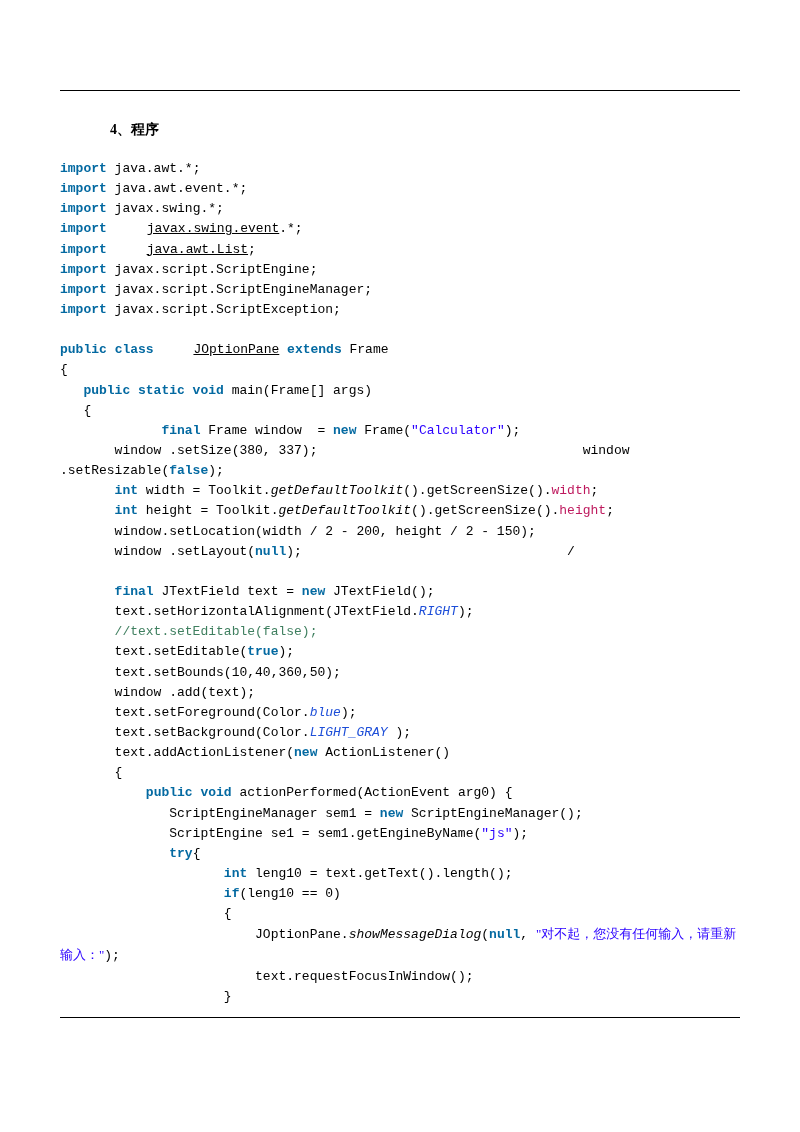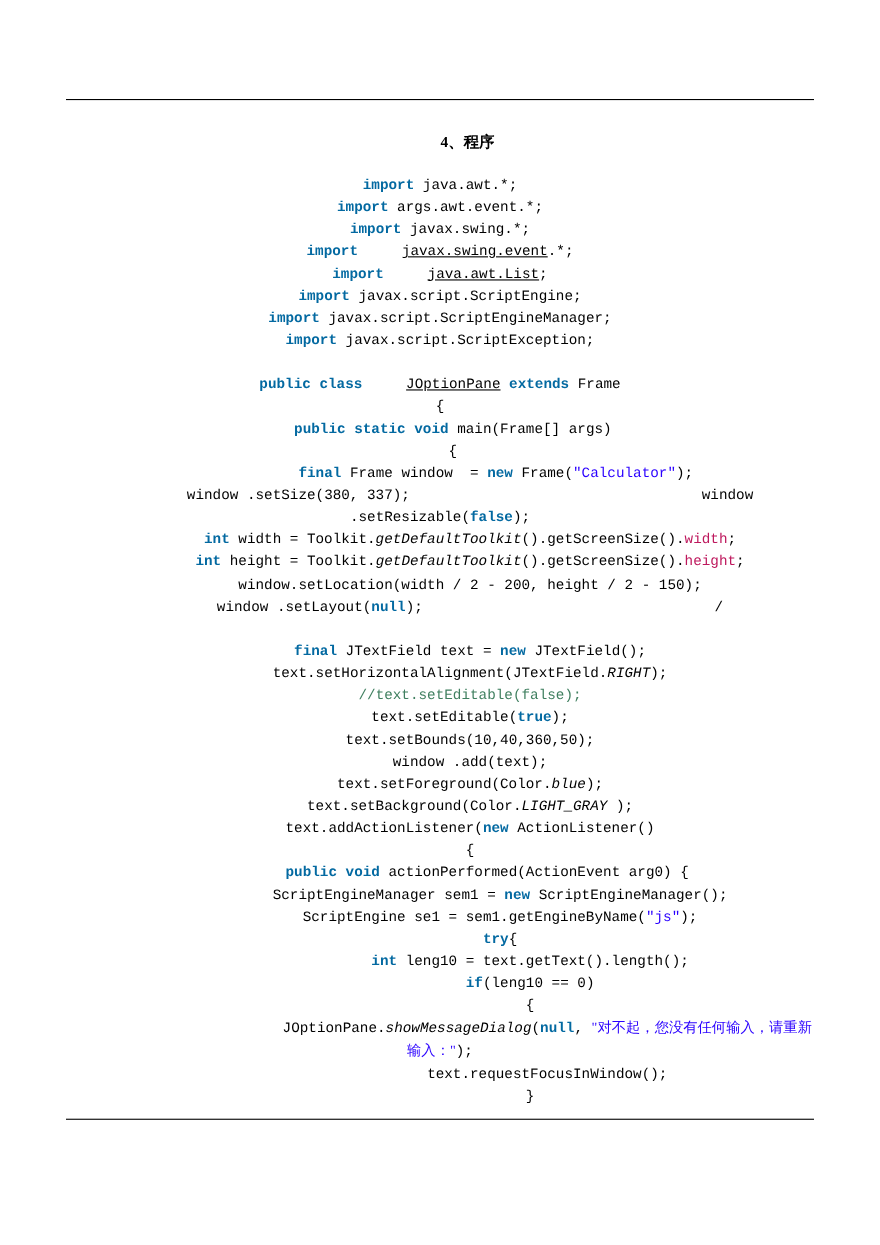--- a/index.html
+++ b/index.html
@@ -4,21 +4,20 @@
 <style>
   body {
     margin: 0;
     padding: 0;
     background: #fff;
     font-family: "SimSun", serif;
     width: 800px;
   }
   .page {
     padding: 40px 60px 20px 60px;
-    text-align: center;
   }
   .hr-top {
     border: none;
     border-top: 1.5px solid #000;
     margin: 50px 0 30px 0;
   }
   .hr-bottom {
     border: none;
     border-top: 1px solid #000;
     margin: 10px 0 0 0;
@@ -34,35 +33,35 @@
     font-size: 13px;
     line-height: 1.55;
     margin: 0;
     white-space: pre-wrap;
     word-break: break-all;
   }
   .kw { color: #0369a1; font-weight: bold; }
   .str { color: #2a00ff; }
   .com { color: #3f7f5f; }
   .fld { color: #be185d; }
-  .sfld { color: #000000; font-style: italic; }
+  .sfld { color: #1d4ed8; font-style: italic; }
   .smeth { font-style: italic; }
   .und { text-decoration: underline; margin-left: 32px; }
   .cjk { font-family: "SimSun", serif; }
 </style>
 </head>
 <body>
 
 <div class="page">
   <hr class="hr-top">
 
   <p class="section-title">4、程序</p>
 
   <pre class="code"><span class="kw">import</span><span> java.awt.*;</span>
-<span class="kw">import</span><span> args.awt.event.*;</span>
+<span class="kw">import</span><span> java.awt.event.*;</span>
 <span class="kw">import</span><span> javax.swing.*;</span>
 <span class="kw">import</span> <span class="und">javax.swing.event</span><span>.*;</span>
 <span class="kw">import</span> <span class="und">java.awt.List</span><span>;</span>
 <span class="kw">import</span><span> javax.script.ScriptEngine;</span>
 <span class="kw">import</span><span> javax.script.ScriptEngineManager;</span>
 <span class="kw">import</span><span> javax.script.ScriptException;</span>
 
 <span class="kw">public</span> <span class="kw">class</span> <span class="und">JOptionPane</span> <span class="kw">extends</span><span> Frame</span>
 <span>{</span>
 <span>   </span><span class="kw">public static void</span><span> main(Frame[] args)</span>

